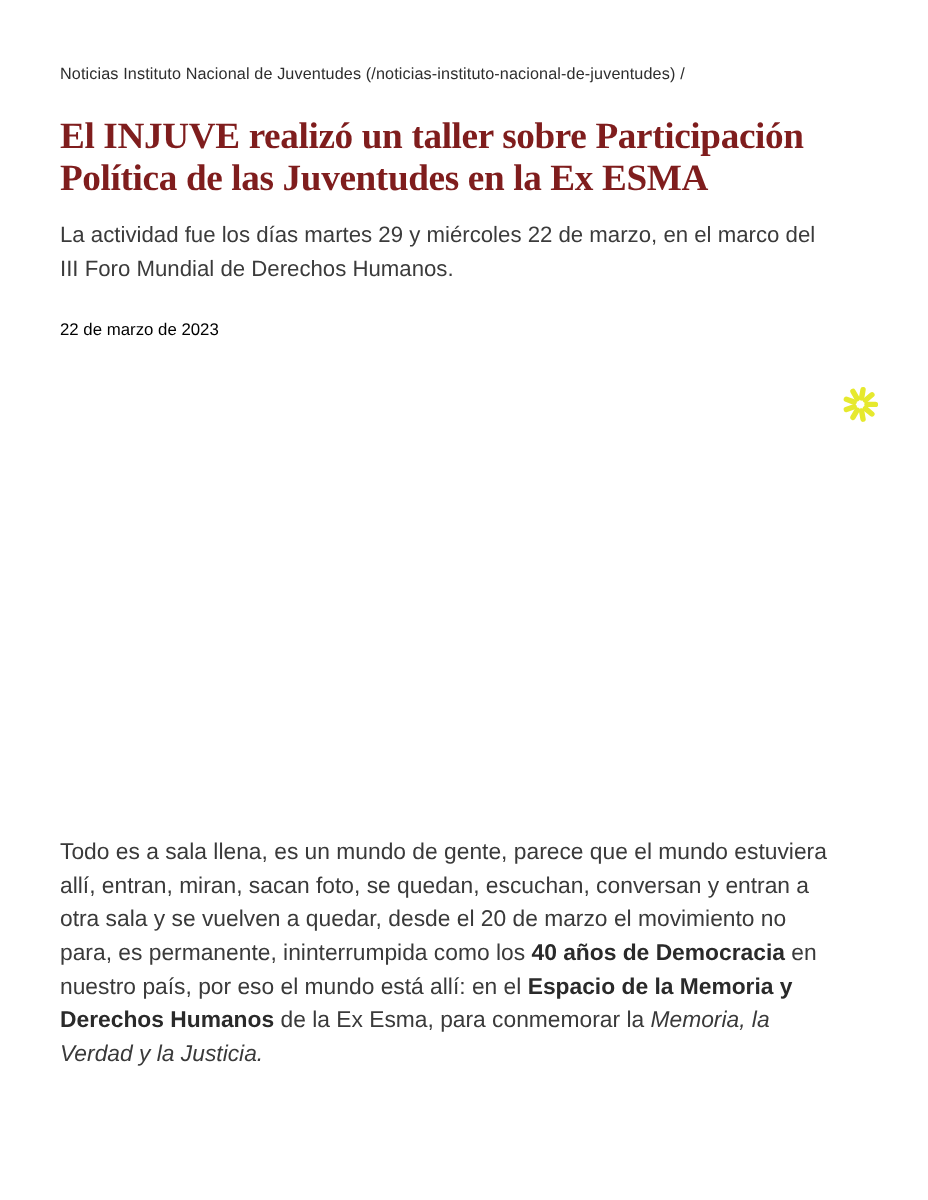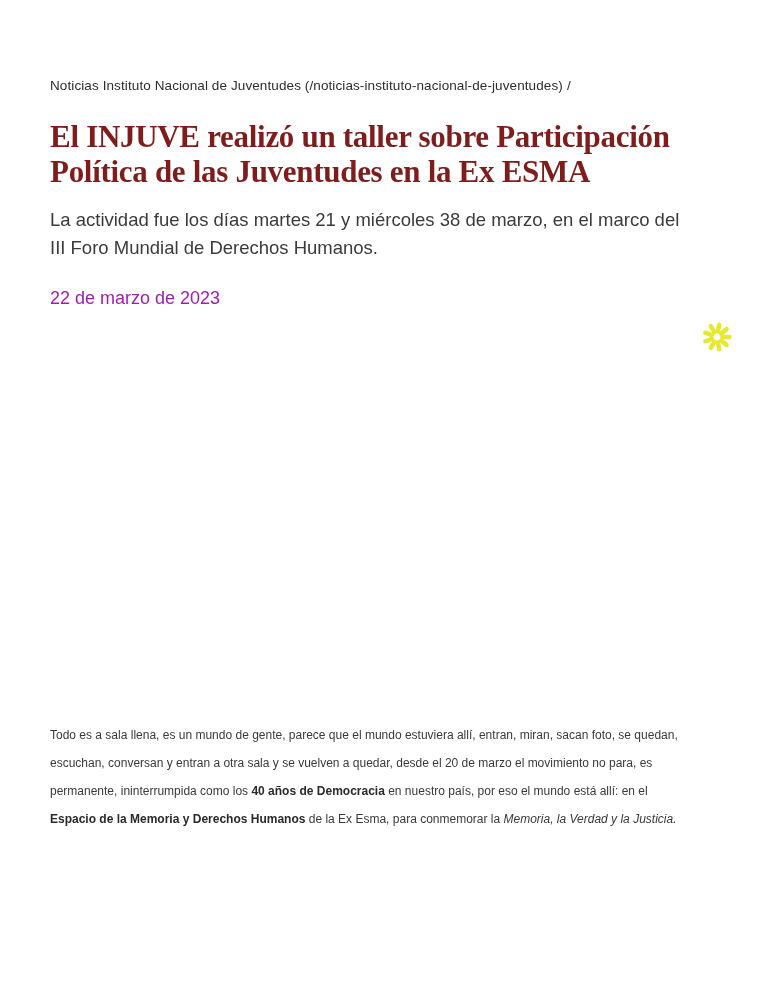--- a/index.html
+++ b/index.html
@@ -11,21 +11,20 @@
   .page {
     position: relative;
     width: 773px;
     height: 1000px;
     margin: 0 auto;
     background: #ffffff;
     overflow: hidden;
   }
   .content {
     padding: 53px 76px 0 50px;
-    margin-top: 24px;
   }
   .breadcrumb {
     font-size: 13.5px;
     line-height: 18px;
     color: #2e2e2e;
     letter-spacing: 0.1px;
   }
   .breadcrumb a {
     color: #2e2e2e;
     text-decoration: none;
@@ -43,38 +42,38 @@
   }
   .article-subtitle {
     margin-top: 17px;
     font-size: 18.5px;
     line-height: 28px;
     color: #3b3b3b;
     max-width: 670px;
   }
   .article-date {
     margin-top: 27px;
-    font-size: 18px;
+    font-size: 14px;
     line-height: 18px;
-    color: #a21caf;
+    color: #000000;
   }
   .image-area {
     position: relative;
     height: 414px;
     width: 100%;
   }
   .spinner {
     position: absolute;
     top: 322px;
     left: 702px;
     width: 30px;
     height: 30px;
   }
   .article-body {
-    font-size: 12px;
+    font-size: 19px;
     line-height: 28px;
     color: #3a3a3a;
     max-width: 672px;
   }
   .article-body b {
     font-weight: 700;
     color: #2a2a2a;
   }
   .article-body i {
     font-style: italic;
@@ -85,21 +84,21 @@
 
 <div class="page">
   <div class="content">
 
     <nav class="breadcrumb">
       <a href="#">Noticias Instituto Nacional de Juventudes (/noticias-instituto-nacional-de-juventudes)</a><span class="sep">/</span>
     </nav>
 
     <h1 class="article-title">El INJUVE realizó un taller sobre Participación Política de las Juventudes en la Ex ESMA</h1>
 
-    <p class="article-subtitle">La actividad fue los días martes 21 y miércoles 38 de marzo, en el marco del III Foro Mundial de Derechos Humanos.</p>
+    <p class="article-subtitle">La actividad fue los días martes 29 y miércoles 22 de marzo, en el marco del III Foro Mundial de Derechos Humanos.</p>
 
     <p class="article-date">22 de marzo de 2023</p>
 
     <div class="image-area"></div>
 
     <p class="article-body"><span>Todo es a sala llena, es un mundo de gente, parece que el mundo estuviera allí, entran, miran, sacan foto, se quedan, escuchan, conversan y entran a otra sala y se vuelven a quedar, desde el 20 de marzo el movimiento no para, es permanente, ininterrumpida como los </span><b>40 años de Democracia</b><span> en nuestro país, por eso el mundo está allí: en el </span><b>Espacio de la Memoria y Derechos Humanos</b><span> de la Ex Esma, para conmemorar la </span><i>Memoria, la Verdad y la Justicia.</i></p>
 
   </div>
 
   <svg class="spinner" viewBox="0 0 30 30" aria-hidden="true">

